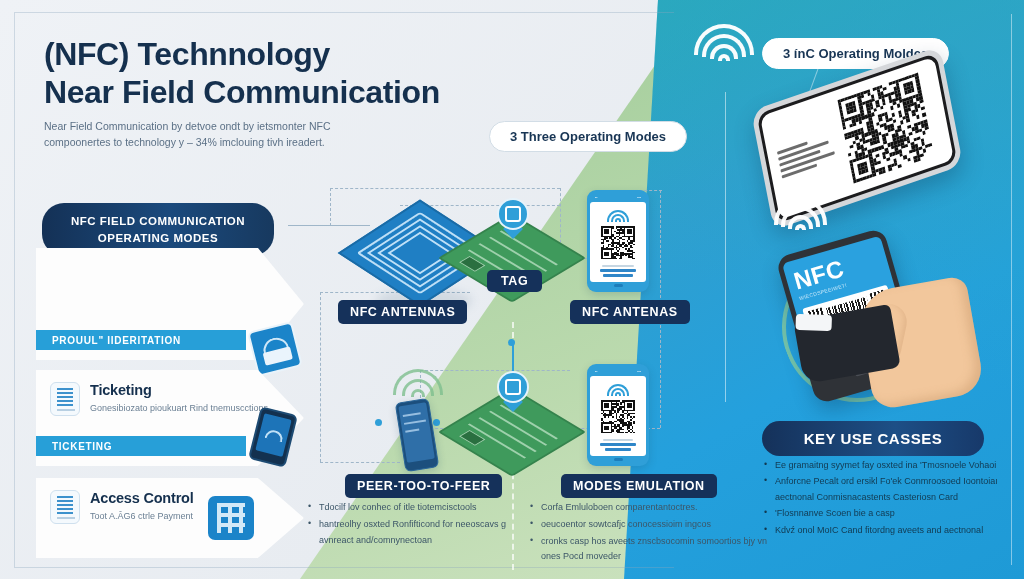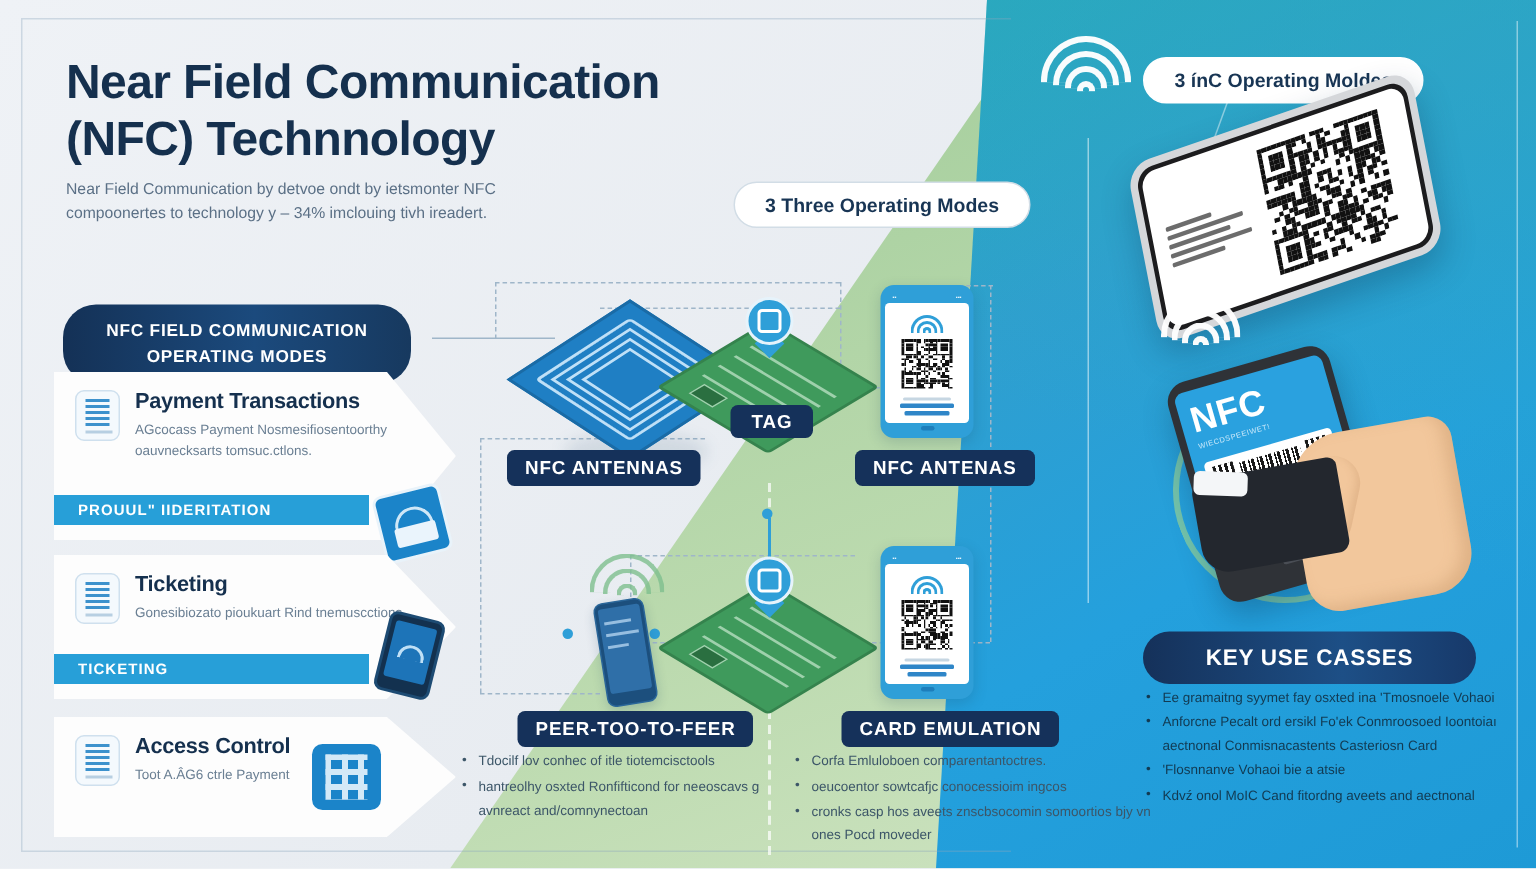--- a/index.html
+++ b/index.html
@@ -385,42 +385,32 @@
 <div id="stage">
 
   <div class="bg-left"></div>
   <div class="bg-green"></div>
   <div class="bg-right"></div>
   <div class="bg-right-fade"></div>
   <div class="thin-frame"></div>
   <div class="edge-line"></div>
 
   <div class="title">
+    <div>(NFC) Technnology</div>
     <div>Near Field Communication</div>
-    <div>(NFC) Technnology</div>
   </div>
   <div class="subtitle">Near Field Communication by detvoe ondt by ietsmonter NFC compoonertes to technology y – 34% imclouing tivh ireadert.</div>
 
   <div class="pill-white" id="pill-modes-center">3 Three Operating Modes</div>
   <div class="pill-white" id="pill-modes-right">3 ínC Operating Moldes</div>
 
   <div class="sidebar-header">NFC FIELD COMMUNICATION OPERATING MODES</div>
 
   <div class="card" id="card-payment">
     <div class="card-shape">
-      <div class="card-row">
-        <div class="card-icon">
-          <div class="bars"></div>
-          <div class="base"></div>
-        </div>
-        <div>
-          <div class="card-title">Payment Transactions</div>
-          <div class="card-body">AGcocass Payment Nosmesifiosentoorthy oauvnecksarts tomsuc.ctlons.</div>
-        </div>
-      </div>
       <div class="card-bar" id="bar-payment">PROUUL" IIDERITATION</div>
     </div>
     <div class="mini-reader">
       <div class="wv"></div>
       <div class="cd"></div>
     </div>
   </div>
 
   <div class="card" id="card-ticket">
     <div class="card-shape">
@@ -1450,21 +1440,21 @@
     <div class="s"></div>
     <div class="l" style="top:12px; width:18px;"></div>
     <div class="l" style="top:20px; width:22px;"></div>
     <div class="l" style="top:28px; width:14px;"></div>
   </div>
 
   <div class="pill-navy" id="lbl-antenna-left">NFC ANTENNAS</div>
   <div class="pill-navy" id="lbl-antenna-right">NFC ANTENAS</div>
   <div class="pill-navy" id="lbl-tag">TAG</div>
   <div class="pill-navy" id="lbl-p2p">PEER-TOO-TO-FEER</div>
-  <div class="pill-navy" id="lbl-card-emu">CARD EMULATION</div>
+  <div class="pill-navy" id="lbl-card-emu">MODES EMULATION</div>
 
   <ul class="bullets" id="bul-p2p">
     <li>Tdocilf lov conhec of itle tiotemcisctools</li>
     <li>hantreolhy osxted Ronfifticond for neeoscavs g avnreact and/comnynectoan</li>
   </ul>
   <ul class="bullets" id="bul-card-emu">
     <li>Corfa Emluloboen comparentantoctres.</li>
     <li>oeucoentor sowtcafjc conocessioim ingcos</li>
     <li>cronks casp hos aveets znscbsocomin somoortios bjy vn ones Pocd moveder</li>
   </ul>
@@ -2144,17 +2134,17 @@
     </div>
     <div class="cuff">
       <div class="white"></div>
     </div>
   </div>
 
   <div class="usecase-header">KEY USE CASSES</div>
   <ul id="bul-usecases" class="bullets">
     <li>Ee gramaitng syymet fay osxted ina 'Tmosnoele Vohaoi</li>
     <li>Anforcne Pecalt ord ersikl Fo'ek Conmroosoed Ioontoiaı aectnonal Conmisnacastents Casteriosn Card</li>
-    <li>'Flosnnanve Vohaoi bie a atsie</li>
+    <li>'Flosnnanve Scoen bie a casp</li>
     <li>Kdvź onol MoIC Cand fitordng aveets and aectnonal</li>
   </ul>
 
 </div>
 
 </body></html>

